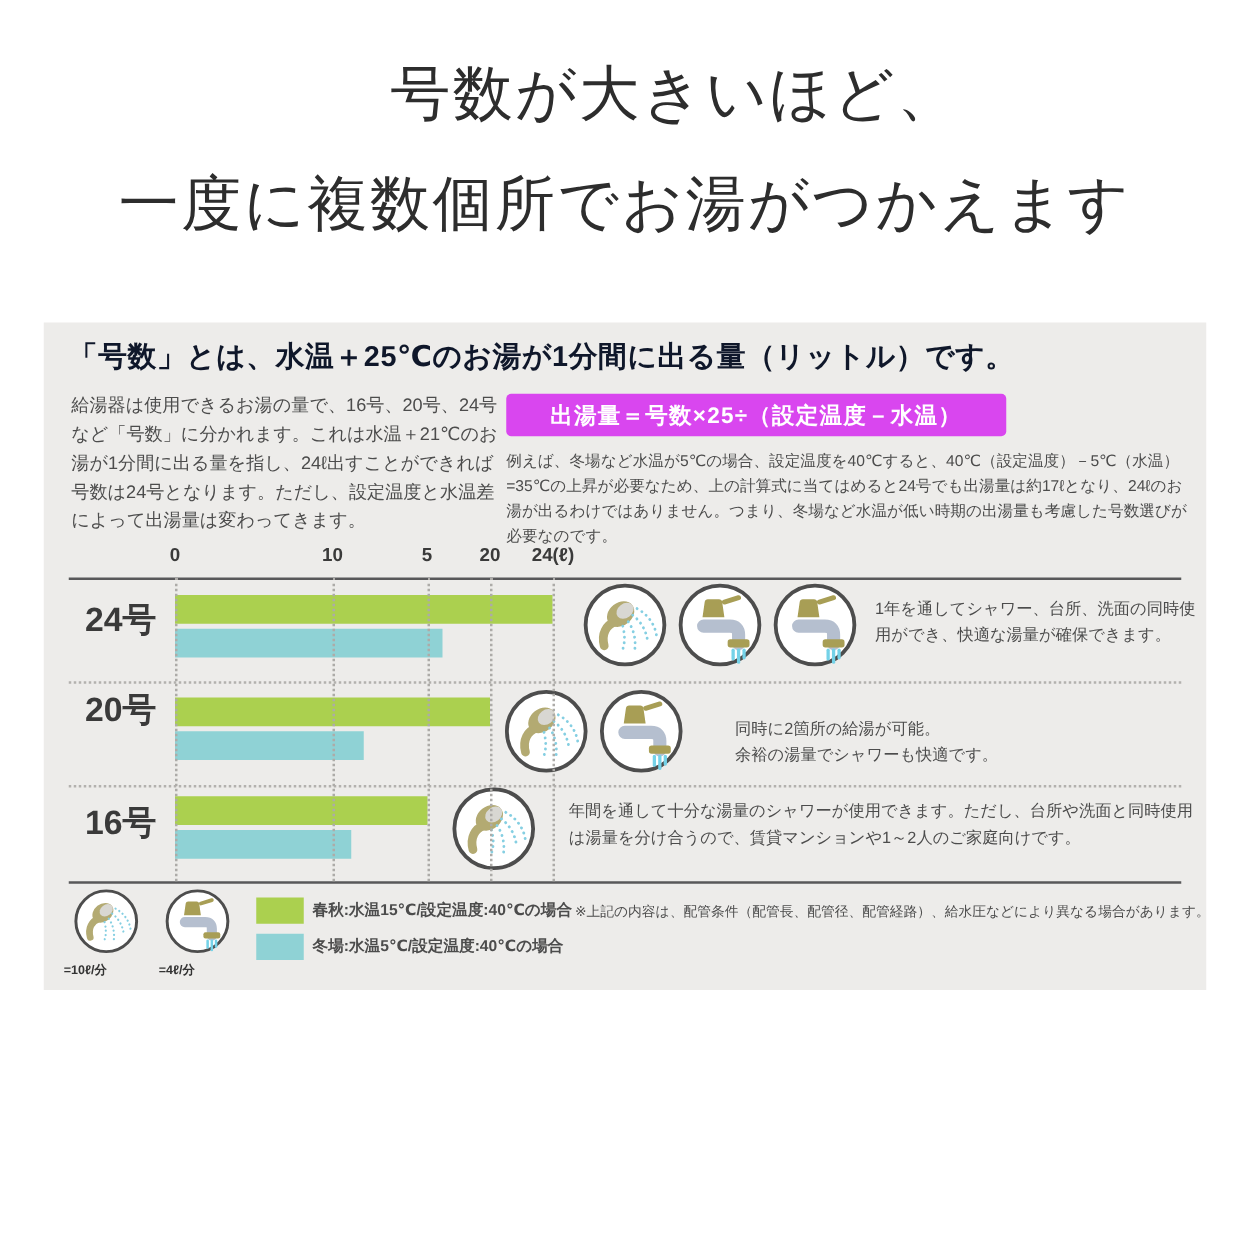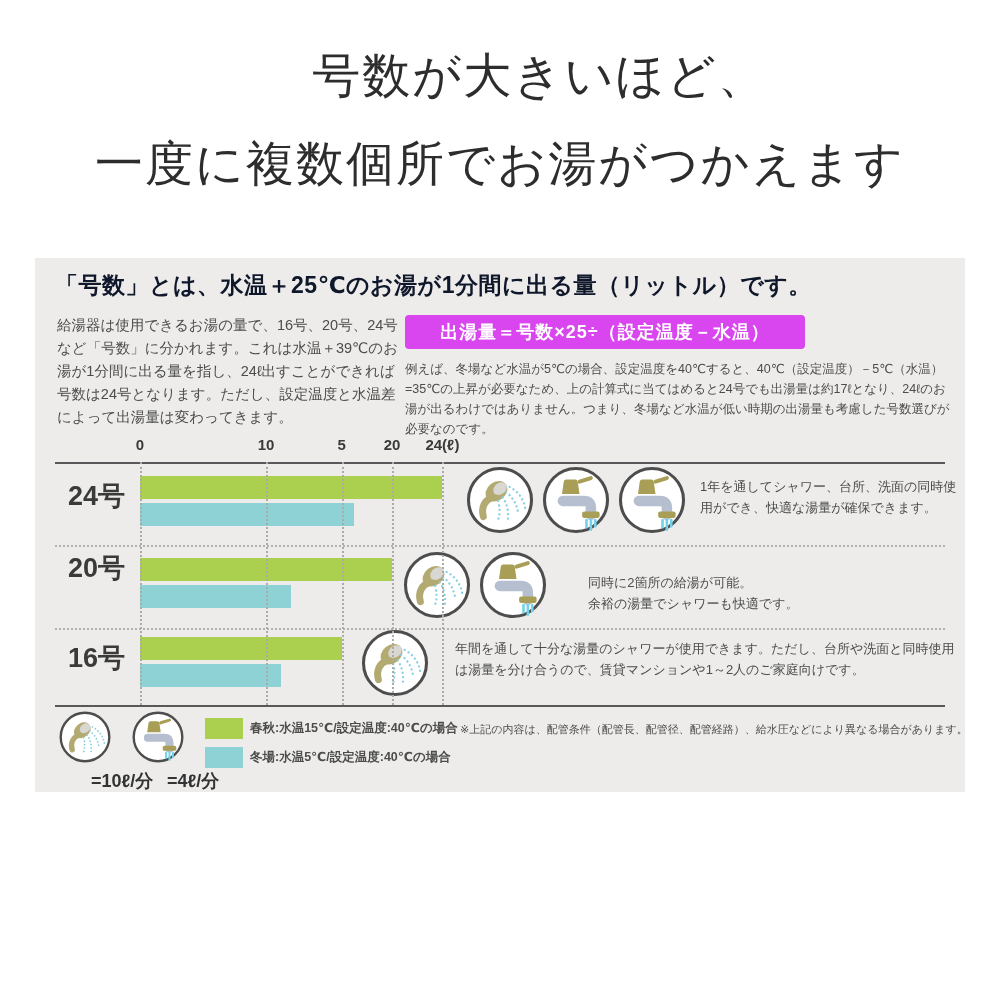--- a/index.html
+++ b/index.html
@@ -31,36 +31,36 @@
   .hsep{position:absolute;left:20px;width:890px;height:0;border-top:2px dotted #b3b1ae;}
   .row-label{position:absolute;left:33px;font-size:27px;font-weight:700;color:#3a3a3a;}
   .bar{position:absolute;height:23px;}
   .row-icons{position:absolute;display:flex;gap:6px;}
   .row-icons svg{width:70px;height:70px;flex:0 0 auto;}
   .row-desc{position:absolute;font-size:13px;font-weight:500;line-height:1.65;
         color:#4c4c4c;white-space:pre-line;}
   
   .legend-icon{position:absolute;width:54px;height:54px;top:452px;}
   .legend-icon svg{width:54px;height:54px;}
-  .legend-flow-label{position:absolute;top:511px;font-size:18px;font-weight:700;color:#333;margin-left:40px;}
+  .legend-flow-label{position:absolute;top:511px;font-size:10px;font-weight:700;color:#333;}
   .swatch{position:absolute;left:170px;width:38px;height:21px;}
   .swatch-label{position:absolute;left:215px;font-size:12.5px;font-weight:600;color:#4c4c4c;}
   .footnote{position:absolute;left:425px;top:464px;font-size:11px;font-weight:500;
         color:#4c4c4c;white-space:nowrap;}
 </style>
 </head>
 <body>
 
 <div class="page">
   <div class="title-line l1">号数が大きいほど、</div>
   <div class="title-line l2">一度に複数個所でお湯がつかえます</div>
 
   <div class="panel">
     <div class="heading">「号数」とは、水温＋25℃のお湯が1分間に出る量（リットル）です。</div>
-    <div class="intro">給湯器は使用できるお湯の量で、16号、20号、24号など「号数」に分かれます。これは水温＋39℃のお湯が1分間に出る量を指し、24ℓ出すことができれば号数は24号となります。ただし、設定温度と水温差によって出湯量は変わってきます。</div>
+    <div class="intro">給湯器は使用できるお湯の量で、16号、20号、24号など「号数」に分かれます。これは水温＋21℃のお湯が1分間に出る量を指し、24ℓ出すことができれば号数は24号となります。ただし、設定温度と水温差によって出湯量は変わってきます。</div>
     <div class="badge" id="badge" style="background: #d946ef;">出湯量＝号数×25÷（設定温度－水温）</div>
     <div class="formula-note">例えば、冬場など水温が5℃の場合、設定温度を40℃すると、40℃（設定温度）－5℃（水温）=35℃の上昇が必要なため、上の計算式に当てはめると24号でも出湯量は約17ℓとなり、24ℓのお湯が出るわけではありません。つまり、冬場など水温が低い時期の出湯量も考慮した号数選びが必要なのです。</div>
 
     <div id="axis">
         <span class="tick-label" style="left: 105px;">0</span>
         <span class="tick-label" style="left: 231px;">10</span>
         <span class="tick-label" style="left: 306.6px;">5</span>
         <span class="tick-label" style="left: 357px;">20</span>
         <span class="tick-label" style="left: 407.4px;">24(ℓ)</span>
       </div>

